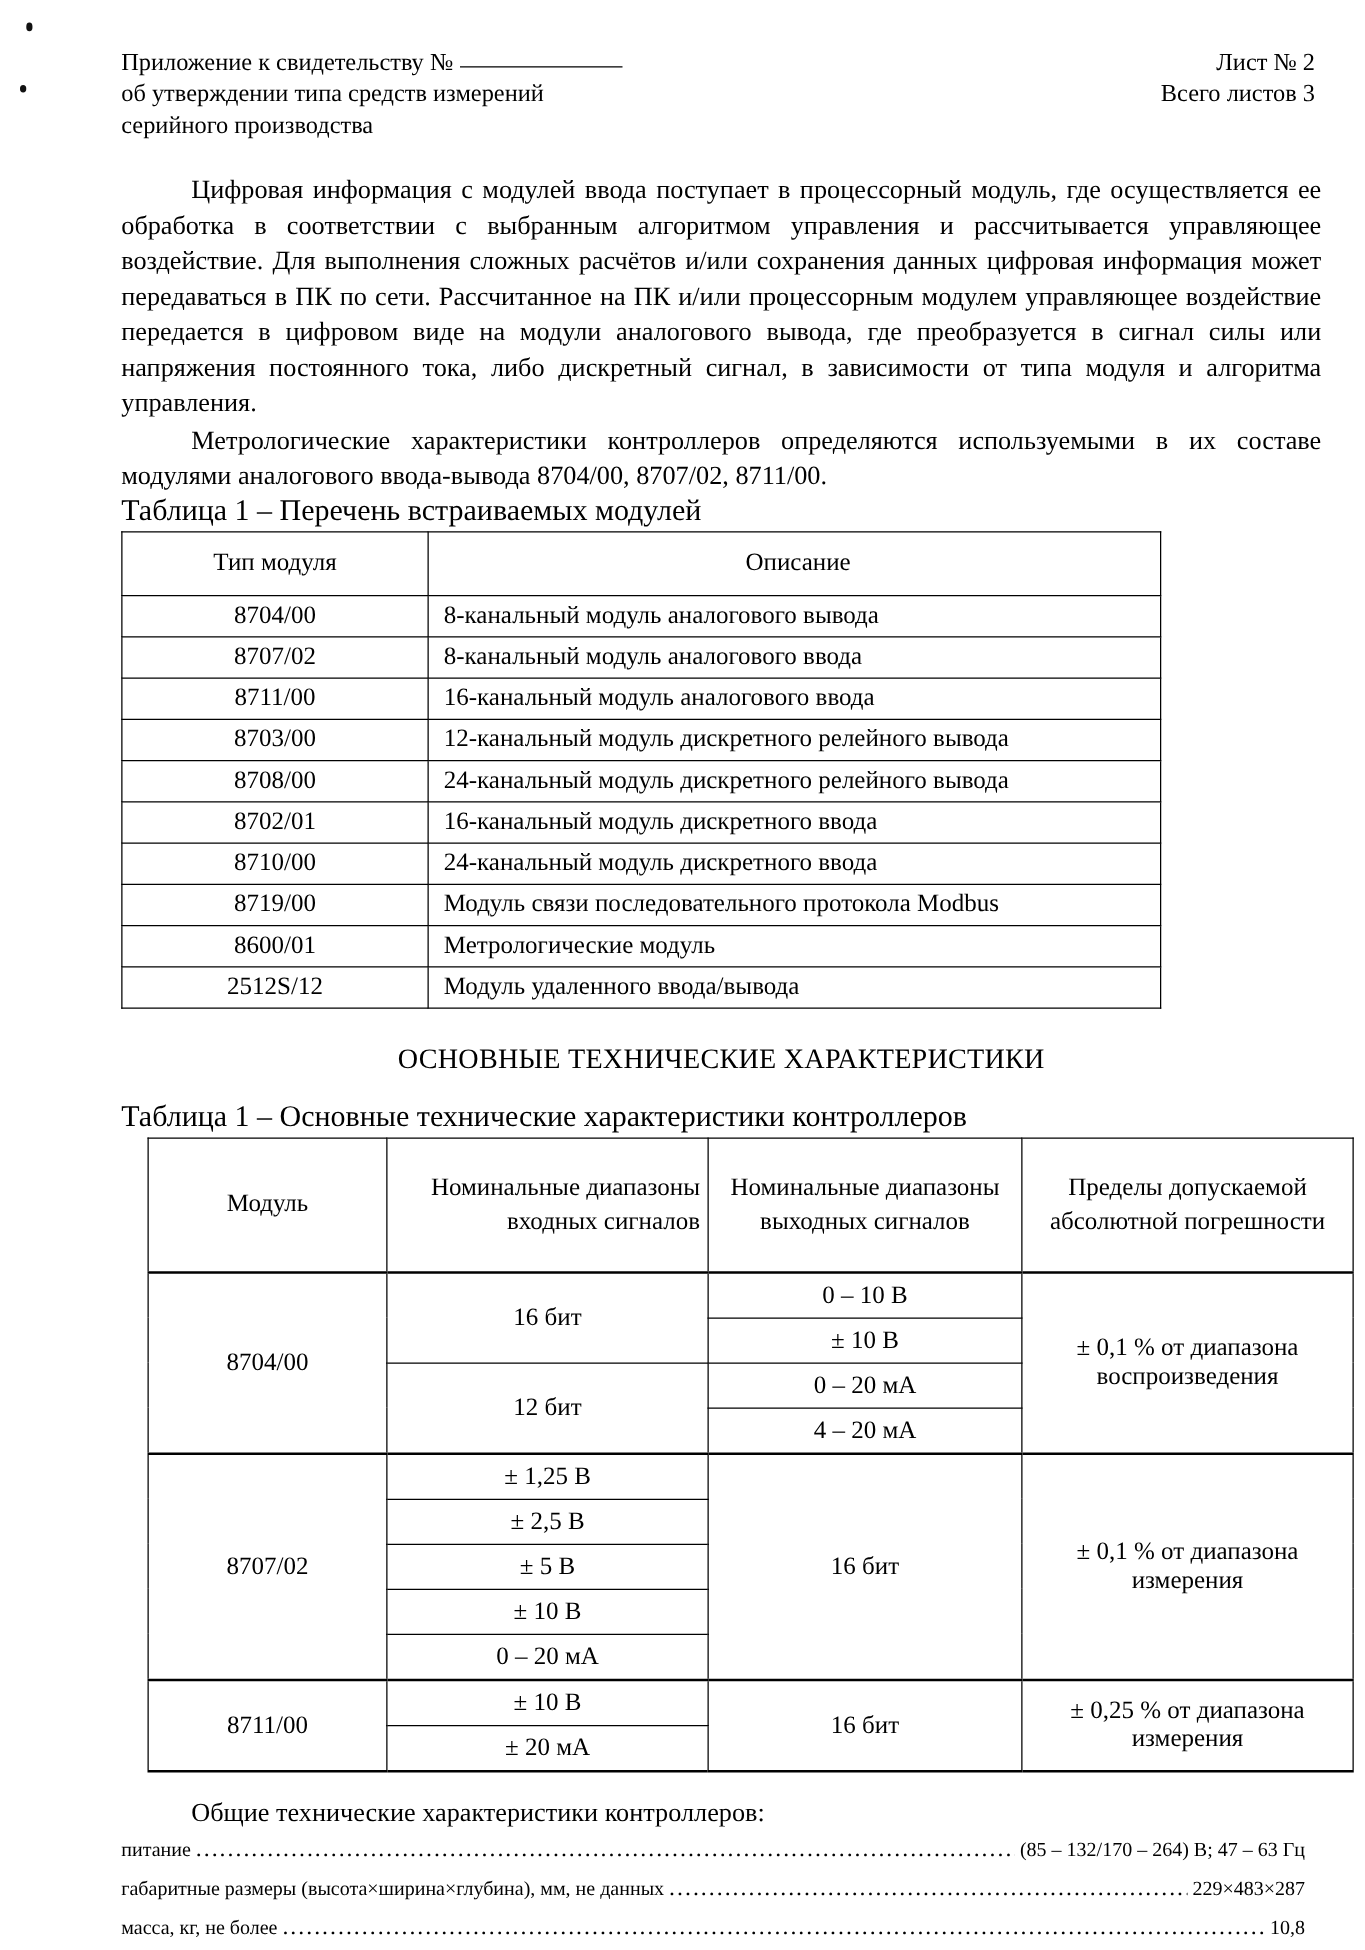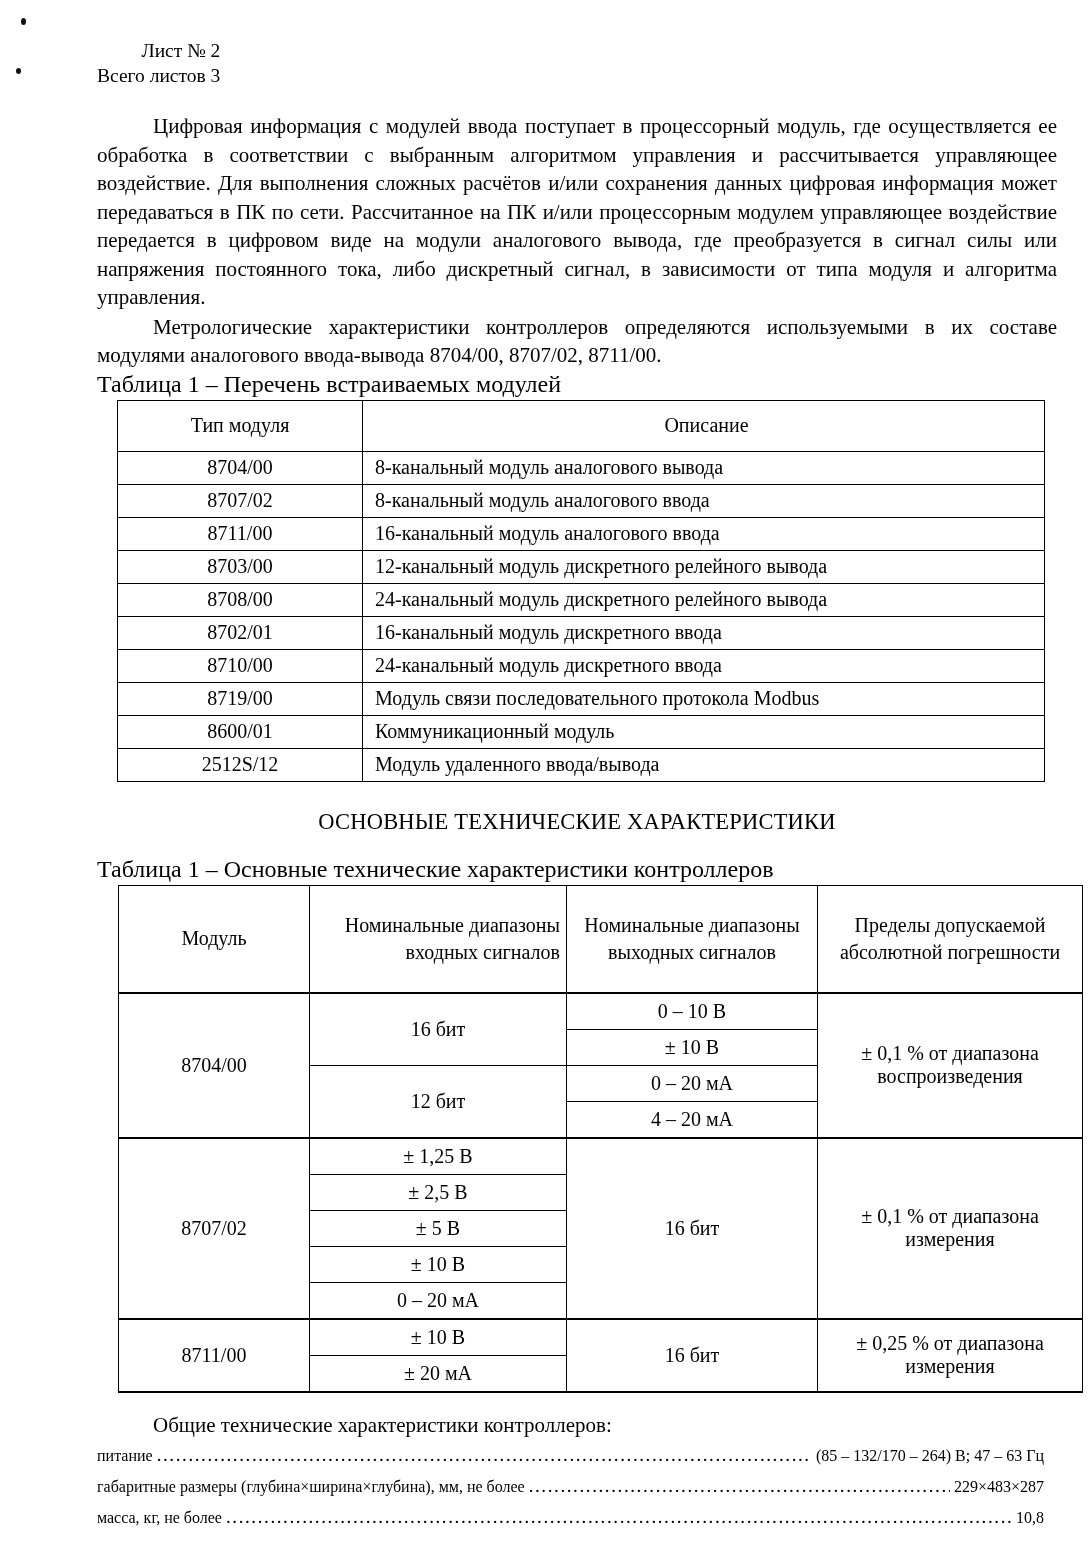--- a/index.html
+++ b/index.html
@@ -87,22 +87,21 @@
     font-size: 20px;
     table-layout: fixed;
   }
   table td, table th {
     border: 1.3px solid #000;
     padding: 2px 6px;
     font-weight: normal;
     vertical-align: middle;
   }
   .t1 {
-    width: 928px;
-    margin-left: 20px;
+    width: 832px;
   }
   .t1 .c-type  { width: 232px; text-align: center; }
   .t1 .c-desc  { text-align: left; padding-left: 12px; }
   .t1 tr { height: 33px; }
   .t1 .hdr td { height: 46px; text-align: center; }
 
   .t2 {
     width: 912px;
     margin-left: 21px;
   }
@@ -158,20 +157,27 @@
 <body>
 
 <div class="page">
 
   <span class="scan-dot d1"></span>
   <span class="scan-dot d2"></span>
 
   <div class="content">
 
     <div class="doc-header">
+      <div class="doc-header-left">
+        <span class="hdr-line">
+          <span>Приложение к свидетельству №</span><span class="num-blank"></span>
+        </span>
+        <span class="hdr-line">об утверждении типа средств измерений</span>
+        <span class="hdr-line">серийного производства</span>
+      </div>
       <div class="doc-header-right">
         <span class="hdr-line">Лист № 2</span>
         <span class="hdr-line">Всего листов 3</span>
       </div>
     </div>
 
     <p class="para p1">Цифровая информация с модулей ввода поступает в процессорный модуль, где осуществляется ее обработка в соответствии с выбранным алгоритмом управления и рассчитывается управляющее воздействие. Для выполнения сложных расчётов и/или сохранения данных цифровая информация может передаваться в ПК по сети. Рассчитанное на ПК и/или процессорным модулем управляющее воздействие передается в цифровом виде на модули аналогового вывода, где преобразуется в сигнал силы или напряжения постоянного тока, либо дискретный сигнал, в зависимости от типа модуля и алгоритма управления.</p>
     <p class="para p2">Метрологические характеристики контроллеров определяются используемыми в их составе модулями аналогового ввода-вывода 8704/00, 8707/02, 8711/00.</p>
 
     <div class="table-caption">Таблица 1 – Перечень встраиваемых модулей</div>
@@ -209,21 +215,21 @@
         <tr>
             <td class="c-type">8710/00</td>
             <td class="c-desc">24-канальный модуль дискретного ввода</td>
           </tr>
         <tr>
             <td class="c-type">8719/00</td>
             <td class="c-desc">Модуль связи последовательного протокола Modbus</td>
           </tr>
         <tr>
             <td class="c-type">8600/01</td>
-            <td class="c-desc">Коммуникационный модуль</td>
+            <td class="c-desc">Метрологические модуль</td>
           </tr>
         <tr>
             <td class="c-type">2512S/12</td>
             <td class="c-desc">Модуль удаленного ввода/вывода</td>
           </tr>
       </tbody>
     </table>
 
     <h2 class="section-title">ОСНОВНЫЕ ТЕХНИЧЕСКИЕ ХАРАКТЕРИСТИКИ</h2>
 
@@ -289,21 +295,21 @@
     <div class="spec-group">
       <div class="spec-head">Общие технические характеристики контроллеров:</div>
 
       <div class="spec-row">
         <span class="spec-label">питание</span>
         <span class="spec-dots"></span>
         <span class="spec-value">(85 – 132/170 – 264) В; 47 – 63 Гц</span>
       </div>
 
       <div class="spec-row">
-        <span class="spec-label">габаритные размеры (глубина×ширина×глубина), мм, не более</span>
+        <span class="spec-label">габаритные размеры (высота×ширина×глубина), мм, не данных</span>
         <span class="spec-dots"></span>
         <span class="spec-value">229×483×287</span>
       </div>
 
       <div class="spec-row">
         <span class="spec-label">масса, кг, не более</span>
         <span class="spec-dots"></span>
         <span class="spec-value">10,8</span>
       </div>
     </div>

